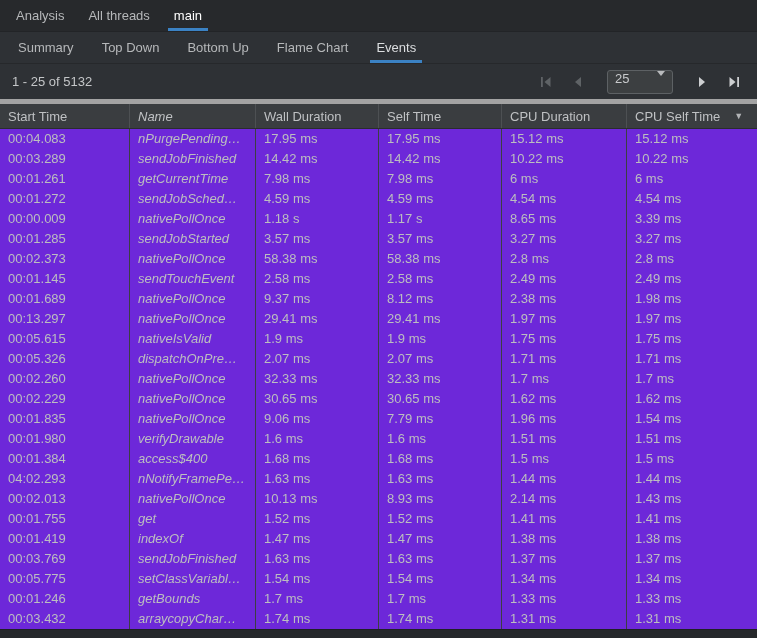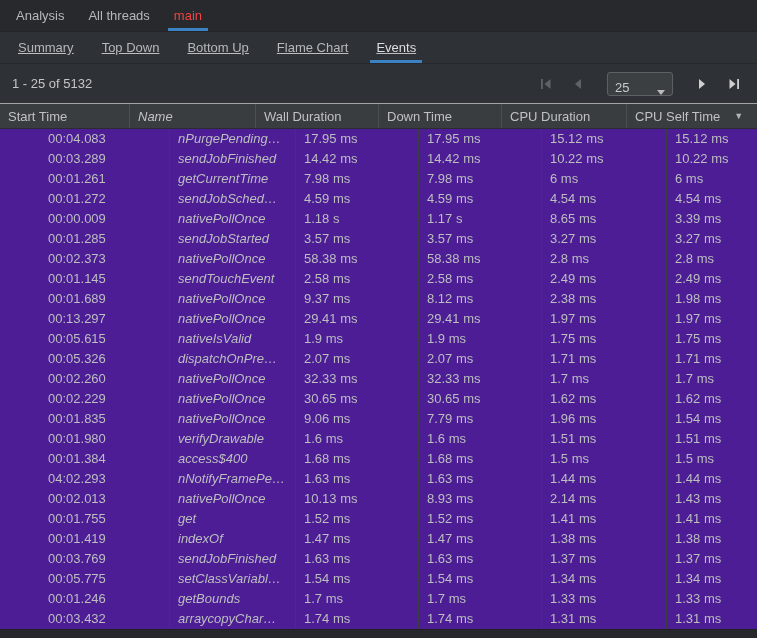--- a/index.html
+++ b/index.html
@@ -14,75 +14,75 @@
 
   
   .topbar {
     height:32px; background:#27292c; display:flex; align-items:stretch;
     padding-left:4px; border-bottom:1px solid #222427;
   }
   .ttab {
     display:flex; align-items:center; padding:0 12px; position:relative;
     color:#b6b8ba; cursor:default; white-space:nowrap;
   }
-  .ttab.active { color:#ef4444; }
+  .ttab.active { color:#ffffff; }
   .ttab.active::after {
     content:""; position:absolute; left:6px; right:6px; bottom:0; height:3px;
     background:var(--accent);
   }
 
   
   .subbar {
     height:32px; background:#2e3135; display:flex; align-items:stretch;
-    padding-left:4px; border-bottom:1px solid #26282b;text-decoration:underline;
+    padding-left:4px; border-bottom:1px solid #26282b;
   }
   .stab {
     display:flex; align-items:center; padding:0 14px; position:relative;
     color:#b6b8ba; white-space:nowrap;
   }
   .stab.active { color:#dcdee0; }
   .stab.active::after {
     content:""; position:absolute; left:8px; right:8px; bottom:0; height:3px;
     background:var(--accent);
   }
 
   
   .toolbar {
     height:40px; background:#2e3135; display:flex; align-items:center;
     justify-content:space-between; padding:0 10px;
-    border-bottom:1px solid #a3a3a3;
+    border-bottom:5px solid #a3a3a3;
   }
   .range-label { color:#c4c6c8; padding-left:2px; }
   .pager { display:flex; align-items:center; gap:6px; }
   .pgbtn {
     width:26px; height:24px; display:flex; align-items:center; justify-content:center;
     border-radius:3px;
   }
   .pgbtn svg { display:block; }
   .pgbtn.disabled { color:#5f6366; }
   .pgbtn.enabled { color:#cdcfd1; }
   .combo {
     width:66px; height:24px; margin:0 10px; background:#3c3f41;
     border:1px solid #5d6164; border-radius:3px;
-    display:flex; align-items:flex-end; justify-content:space-between;
+    display:flex; align-items:flex-start; justify-content:space-between;
     padding:0 7px; color:#c8cacc;
   }
   .combo .caret {
     width:0; height:0; border-left:4px solid transparent; border-right:4px solid transparent;
     border-top:5px solid #b9bbbd;
   }
 
   
   .thead { display:flex; height:25px; background:#3a3d40; border-bottom:1px solid #2a2c2f; }
   .hcell {
     display:flex; align-items:center; padding:0 8px; color:#bfc1c3;
     border-right:1px solid #4d5053; white-space:nowrap; overflow:hidden;
   }
   .hcell .sort { font-size:9px; margin-left:6px; color:#b2b4b6; }
-  .tbody { background:#4c1d95;padding-left:40px; }
+  .tbody { background:#6d28d9; }
   .trow { display:flex; height:20px; }
   .cell {
     padding:0 8px; line-height:20px; border-right:1px solid #3c3f42;
     white-space:nowrap; overflow:hidden; text-overflow:ellipsis; color:#bcbec0;
   }
   .c0 { width:130px; }
   .c1 { width:126px;font-style:italic; }
   .c2 { width:123px; }
   .c3 { width:123px; }
   .c4 { width:125px; }
@@ -137,21 +137,21 @@
         <rect x="10.2" y="2" width="1.8" height="10"></rect>
       </svg>
     </div>
   </div>
 </div>
 
 <div class="thead">
   <div class="hcell c0">Start Time</div>
   <div class="hcell c1">Name</div>
   <div class="hcell c2">Wall Duration</div>
-  <div class="hcell c3">Down Time</div>
+  <div class="hcell c3">Self Time</div>
   <div class="hcell c4">CPU Duration</div>
   <div class="hcell c5">
     <span>CPU Self Time</span>
     <span class="sort">▼</span>
   </div>
 </div>
 
 <div class="tbody">
     <div class="trow">
       <div class="cell c0">00:04.083</div>

